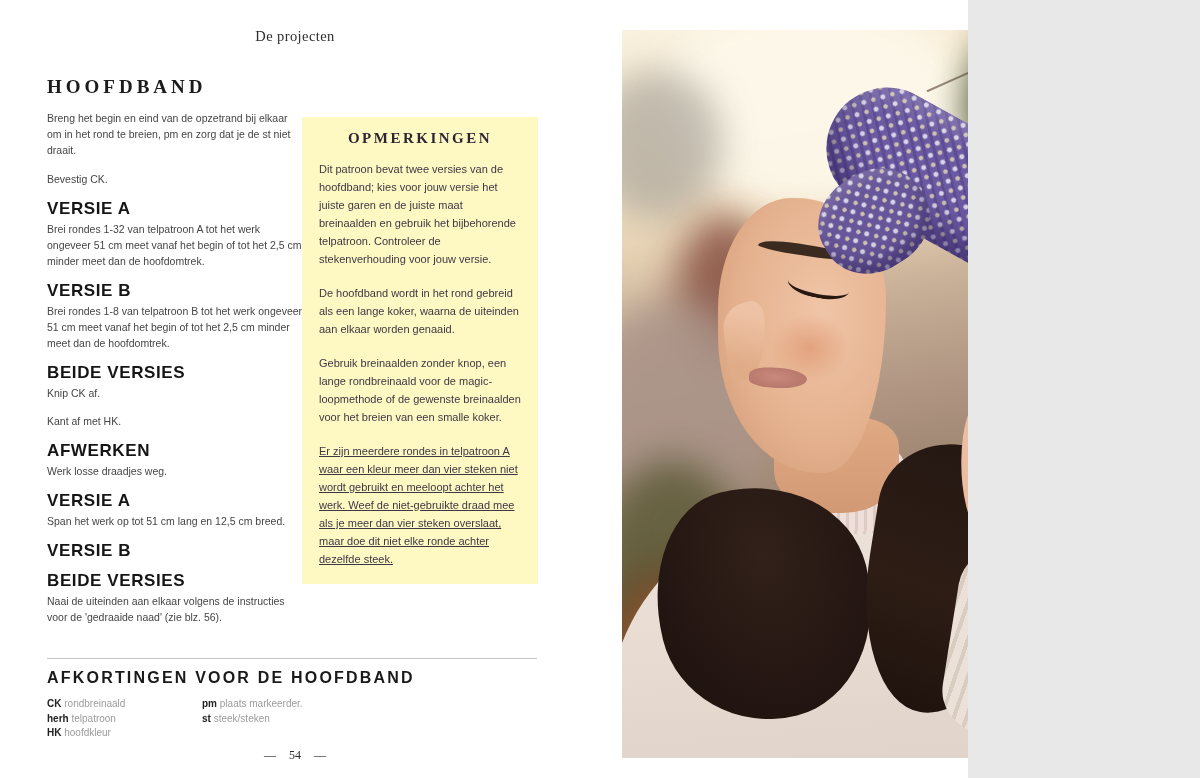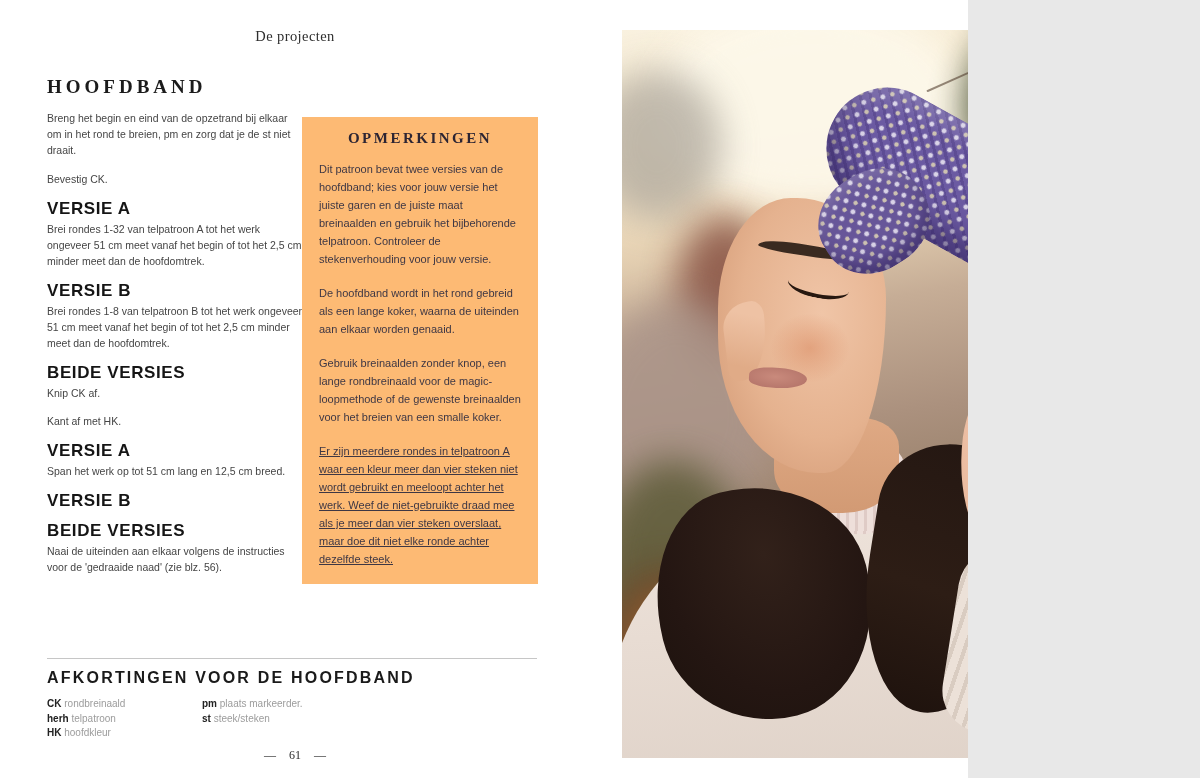--- a/index.html
+++ b/index.html
@@ -212,33 +212,37 @@
     </div>
     <div class="section">
       <h4>BEIDE VERSIES</h4>
       <p>Knip CK af.</p>
     </div>
     <div class="section">
 
       <p>Kant af met HK.</p>
     </div>
     <div class="section">
+      <h4>AFWERKEN</h4>
+      <p>Werk losse draadjes weg.</p>
+    </div>
+    <div class="section">
       <h4>VERSIE A</h4>
       <p>Span het werk op tot 51 cm lang en 12,5 cm breed.</p>
     </div>
     <div class="section">
       <h4>VERSIE B</h4>
     </div>
     <div class="section">
       <h4>BEIDE VERSIES</h4>
       <p>Naai de uiteinden aan elkaar volgens de instructies voor de 'gedraaide naad' (zie blz. 56).</p>
     </div>
   </div>
 
-  <aside class="notes-box" style="background:#fdba74;">
+  <aside class="notes-box" style="background:#fef9c3;">
     <h2>OPMERKINGEN</h2>
     <p>Dit patroon bevat twee versies van de hoofdband; kies voor jouw versie het juiste garen en de juiste maat breinaalden en gebruik het bijbehorende telpatroon. Controleer de stekenverhouding voor jouw versie.</p>
     <p>De hoofdband wordt in het rond gebreid als een lange koker, waarna de uiteinden aan elkaar worden genaaid.</p>
     <p>Gebruik breinaalden zonder knop, een lange rondbreinaald voor de magic-loopmethode of de gewenste breinaalden voor het breien van een smalle koker.</p>
     <p>Er zijn meerdere rondes in telpatroon A waar een kleur meer dan vier steken niet wordt gebruikt en meeloopt achter het werk. Weef de niet-gebruikte draad mee als je meer dan vier steken overslaat, maar doe dit niet elke ronde achter dezelfde steek.</p>
   </aside>
 
   <div class="abbr-section">
     <hr class="abbr-rule">
     <div class="abbr-title">AFKORTINGEN VOOR DE HOOFDBAND</div>
@@ -248,21 +252,21 @@
         <div class="abbr-item"><b>herh</b> <span>telpatroon</span></div>
         <div class="abbr-item"><b>HK</b> <span>hoofdkleur</span></div>
       </div>
       <div class="abbr-col">
         <div class="abbr-item"><b>pm</b> <span>plaats markeerder.</span></div>
         <div class="abbr-item"><b>st</b> <span>steek/steken</span></div>
       </div>
     </div>
   </div>
 
-  <div class="page-number">— 61 —</div>
+  <div class="page-number">— 54 —</div>
 
   <figure class="photo">
     <div class="blob blob-glow"></div>
     <div class="blob blob-gray-tl"></div>
     <div class="blob blob-green-tr"></div>
     <div class="blob blob-red"></div>
     <div class="blob blob-mauve"></div>
     <div class="blob blob-olive"></div>
     <div class="blob blob-brown-bl"></div>
     <div class="blob blob-orange-b"></div>

